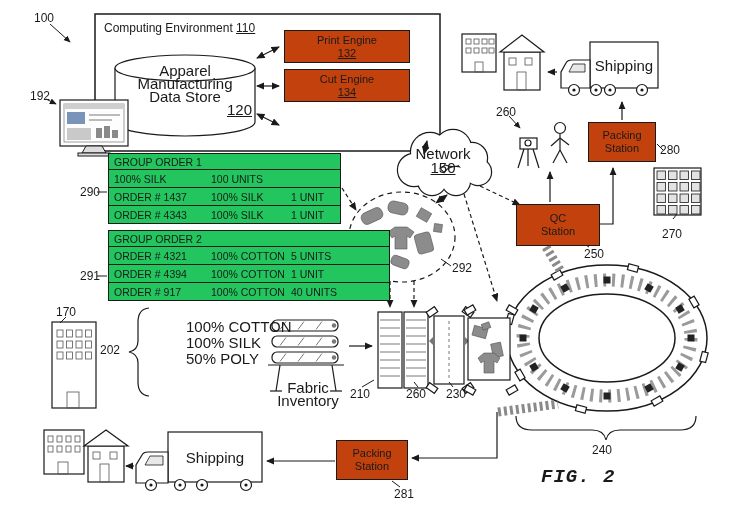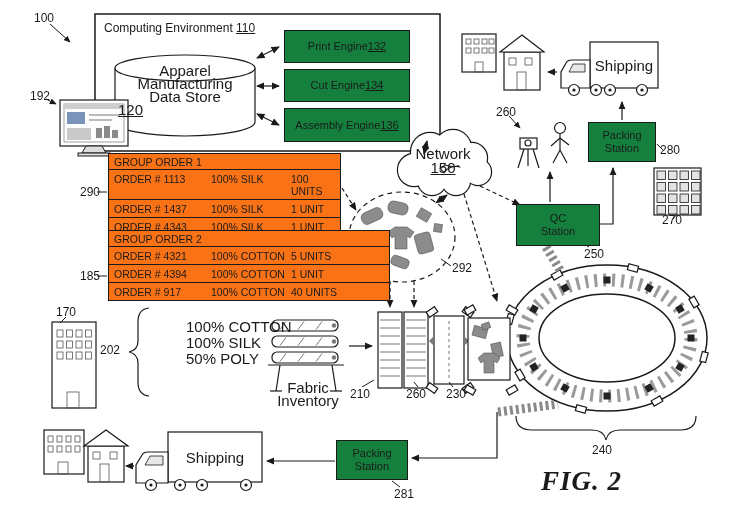--- a/index.html
+++ b/index.html
@@ -4,31 +4,31 @@
 <style>
   *{box-sizing:border-box}
   body{margin:0;background:#fff}
   .stage{position:relative;width:731px;height:509px;background:#fff;
          font-family:"Liberation Sans",sans-serif;color:#1a1a1a;overflow:hidden}
   .stage svg{position:absolute;left:0;top:0}
   .lbl{position:absolute;font-size:15px;line-height:13px;white-space:nowrap}
   .ref{position:absolute;font-size:12px;line-height:13px;white-space:nowrap}
   .pre{white-space:pre-line}
   .u{text-decoration:underline}
-  .box{position:absolute;border:1.5px solid #1a1a1a;background:#15803d;display:flex;
-       flex-direction:row;align-items:center;justify-content:center;
+  .box{position:absolute;border:1.5px solid #1a1a1a;background:#c2410c;display:flex;
+       flex-direction:column;align-items:center;justify-content:center;
        font-size:11px;line-height:13px;text-align:center}
-  .otable{position:absolute;border:1.5px solid #1a1a1a;background:#f97316;
+  .otable{position:absolute;border:1.5px solid #1a1a1a;background:#22c55e;
           font-size:10.5px;line-height:12px}
   .ohdr{padding:2px 5px 1px;border-bottom:1px solid #1a1a1a}
   .orow{display:grid;grid-template-columns:97px 80px 1fr;padding:2.5px 5px;
         border-bottom:1px solid #1a1a1a}
   .orow:last-child{border-bottom:0}
-  .fig{position:absolute;font-family:Liberation Serif, serif;font-style:italic;
-       font-weight:700;font-size:27px;letter-spacing:1px}
+  .fig{position:absolute;font-family:Liberation Mono, monospace;font-style:italic;
+       font-weight:700;font-size:19px;letter-spacing:1px}
   
   .ln{stroke:#1a1a1a;stroke-width:1.2;fill:none}
   .thick{stroke-width:1.5}
   .thin{stroke-width:1}
   .dash{stroke-dasharray:4 3}
   .wht{fill:#fff;stroke:#1a1a1a;stroke-width:1.2}
   .gry{fill:#8c8c8c;stroke:#555;stroke-width:.6}
   .mid{stroke:#555;stroke-width:.8;fill:none}
   .cl1{fill:#fff;stroke:#1a1a1a;stroke-width:2.4}
   .cl2{fill:#fff;stroke:none}
@@ -407,42 +407,37 @@
 
   <path d="M149,308 Q138,309 138,322 L138,341 Q138,350 129,352 Q138,354 138,363 L138,382 Q138,395 149,396" class="ln"></path>
   <path d="M516,416 Q516,430 532,430 L592,430 Q604,430 606,440 Q608,430 620,430 L680,430 Q696,430 696,416" class="ln"></path>
 </svg>
 
 <div class="lbl" style="left:104px;top:22px;font-size:12px"><span>Computing Environment</span>&nbsp;<span class="u">110</span></div>
 
 <div class="lbl pre" style="left:118px;top:64px;width:134px;text-align:center">Apparel
 Manufacturing
 Data Store</div>
-<div class="lbl u" style="left:118px;top:103px;width:134px;text-align:left">120</div>
+<div class="lbl u" style="left:118px;top:103px;width:134px;text-align:right">120</div>
 
 <div class="box" style="left:284px;top:30px;width:126px;height:33px">
   <div>Print Engine</div>
   <div class="u">132</div>
 </div>
 <div class="box" style="left:284px;top:69px;width:126px;height:33px">
   <div>Cut Engine</div>
   <div class="u">134</div>
 </div>
-<div class="box" style="left:284px;top:108px;width:126px;height:34px">
-  <div>Assembly Engine</div>
-  <div class="u">136</div>
-</div>
 
 <div class="lbl" style="left:408px;top:147px;width:70px;text-align:center">Network</div>
 <div class="lbl u" style="left:408px;top:161px;width:70px;text-align:center">150</div>
 
 <div class="otable" style="left:108px;top:153px;width:233px">
   <div class="ohdr">GROUP ORDER 1</div>
   <div class="orow">
-    <span>ORDER # 1113</span>
     <span>100% SILK</span>
     <span>100 UNITS</span>
   </div>
   <div class="orow">
     <span>ORDER # 1437</span>
     <span>100% SILK</span>
     <span>1 UNIT</span>
   </div>
   <div class="orow">
     <span>ORDER # 4343</span>
@@ -488,29 +483,29 @@
       <div class="pre">Packing
 Station</div>
     </div>
 
 <div class="lbl" style="left:592px;top:59px;width:64px;text-align:center">Shipping</div>
 <div class="lbl" style="left:172px;top:451px;width:86px;text-align:center">Shipping</div>
 
 <div class="ref" style="left:34px;top:12px">100</div>
 <div class="ref" style="left:30px;top:90px">192</div>
 <div class="ref" style="left:80px;top:186px">290</div>
-<div class="ref" style="left:80px;top:270px">185</div>
+<div class="ref" style="left:80px;top:270px">291</div>
 <div class="ref" style="left:452px;top:262px">292</div>
 <div class="ref" style="left:56px;top:306px">170</div>
 <div class="ref" style="left:100px;top:344px">202</div>
 <div class="ref" style="left:350px;top:388px">210</div>
 <div class="ref" style="left:406px;top:388px">260</div>
 <div class="ref" style="left:446px;top:388px">230</div>
 <div class="ref" style="left:592px;top:444px">240</div>
 <div class="ref" style="left:584px;top:248px">250</div>
 <div class="ref" style="left:496px;top:106px">260</div>
-<div class="ref" style="left:662px;top:214px">270</div>
+<div class="ref" style="left:662px;top:228px">270</div>
 <div class="ref" style="left:660px;top:144px">280</div>
 <div class="ref" style="left:394px;top:488px">281</div>
 
 <div class="fig" style="left:541px;top:466px">FIG. 2</div>
 
 </div>
 
 </body></html>

